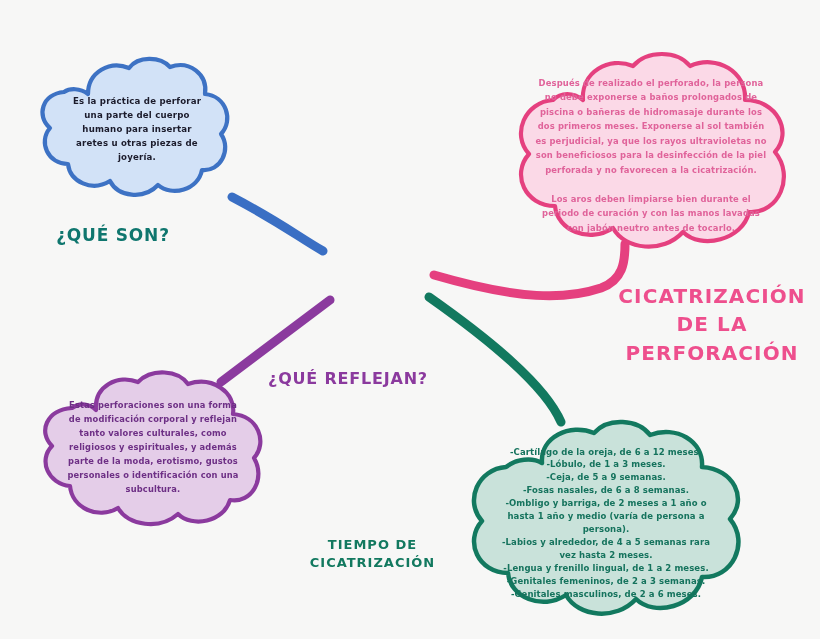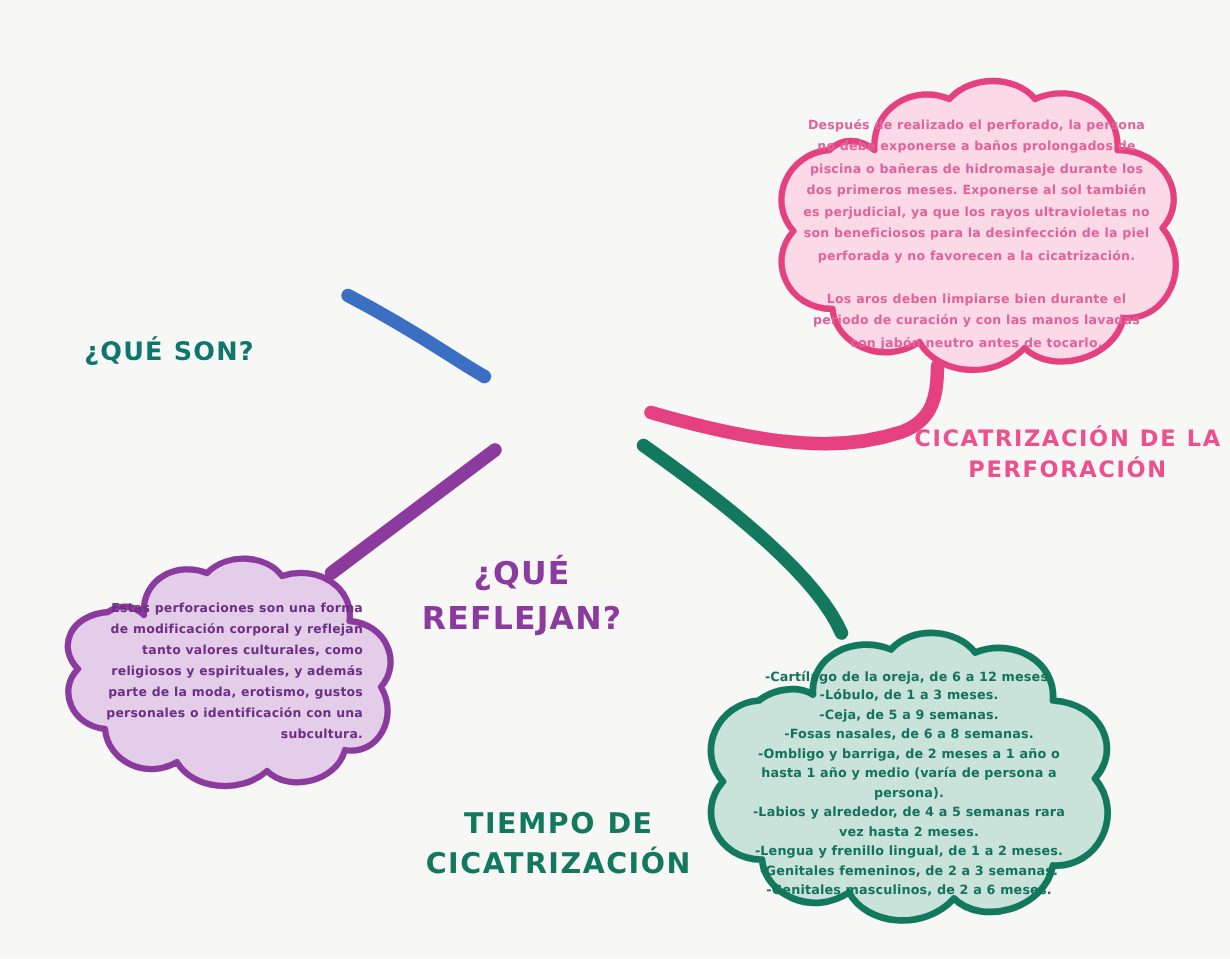--- a/index.html
+++ b/index.html
@@ -83,81 +83,91 @@
     font-size: 8.4px;
     line-height: 1.72;
     letter-spacing: 0.15px;
   }
   #label-pink {
     position: absolute;
     left: 608px; top: 282px;
     width: 208px;
     text-align: center;
     color: #ee4f8d;
-    font-size: 15px;
+    font-size: 20px;
     line-height: 1.42;
     font-weight: bold;
     letter-spacing: 1.1px;
   }
 
   
   #node-purple { left: 24px; top: 368px; width: 258px; height: 160px; }
   #node-purple .cloud-text {
     padding: 0 40px;
     color: #6d2f85;
     font-size: 8.3px;
     line-height: 1.68;
     letter-spacing: 0.15px;
-    text-align: right;
   }
   #label-purple {
     position: absolute;
     left: 268px; top: 367px;
     width: 160px;
     text-align: center;
     color: #8b3a9e;
-    font-size: 21px;
+    font-size: 16px;
     line-height: 1.45;
     font-weight: bold;
     letter-spacing: 0.8px;
   }
 
   
   #node-green { left: 446px; top: 417px; width: 320px; height: 212px; }
   #node-green .cloud-text {
     padding: 0 48px;
     color: #15735d;
     font-size: 8.5px;
     line-height: 1.52;
     letter-spacing: 0.1px;
   }
   #label-green {
     position: absolute;
     left: 265px; top: 536px;
     width: 215px;
     text-align: center;
     color: #12795f;
-    font-size: 19px;
+    font-size: 13px;
     line-height: 1.42;
     font-weight: bold;
     letter-spacing: 1px;
   }
 </style>
 </head>
 <body>
 
 <div id="canvas">
 
   <svg id="connectors" viewBox="0 0 820 639">
     <path d="M 232,197 C 280,222 300,238 323,251" fill="none" stroke="#3a6fc4" stroke-width="9" stroke-linecap="round"></path>
     <path d="M 330,300 L 221,382" fill="none" stroke="#8b3a9e" stroke-width="9" stroke-linecap="round"></path>
     <path d="M 434,275 C 520,300 565,300 601,288 C 623,280 625,262 625,244" fill="none" stroke="#e5407f" stroke-width="9" stroke-linecap="round" stroke-linejoin="round"></path>
     <path d="M 429,297 C 490,340 545,385 561,422" fill="none" stroke="#12795f" stroke-width="9" stroke-linecap="round"></path>
   </svg>
 
+  <div class="cloud-wrap" id="node-blue">
+    <svg class="cloud-svg" viewBox="0 0 222 150" preserveAspectRatio="none">
+      <path d="M62,40 C62,18 84,6 103,14 C112,2 134,2 144,13
+               C163,6 182,20 179,40 C200,42 208,66 195,80
+               C206,96 194,118 176,116 C172,136 146,143 132,131
+               C118,146 92,143 84,127 C66,138 44,128 42,110
+               C22,110 12,88 24,74 C10,62 16,40 38,38
+               C44,34 54,34 62,40 Z" fill="#d2e2f7" stroke="#3d72c4" stroke-width="4.2" stroke-linejoin="round"></path>
+    </svg>
+    <div class="cloud-text">Es la práctica de perforar una parte del cuerpo humano para insertar aretes u otras piezas de joyería.</div>
+  </div>
   <div id="label-blue">¿QUÉ SON?</div>
 
   <div class="cloud-wrap" id="node-pink">
     <svg class="cloud-svg" viewBox="0 0 320 215" preserveAspectRatio="none">
       <path d="M92,52 C90,24 118,8 142,18 C156,2 186,2 199,18
                C226,6 256,24 254,52 C286,52 302,84 284,104
                C304,128 288,166 258,164 C252,192 210,202 192,184
                C172,206 134,202 122,180 C98,196 66,182 64,158
                C34,158 20,126 38,106 C20,86 34,54 62,52
                C70,44 82,44 92,52 Z" fill="#fbd9e7" stroke="#e5407f" stroke-width="4.2" stroke-linejoin="round"></path>

